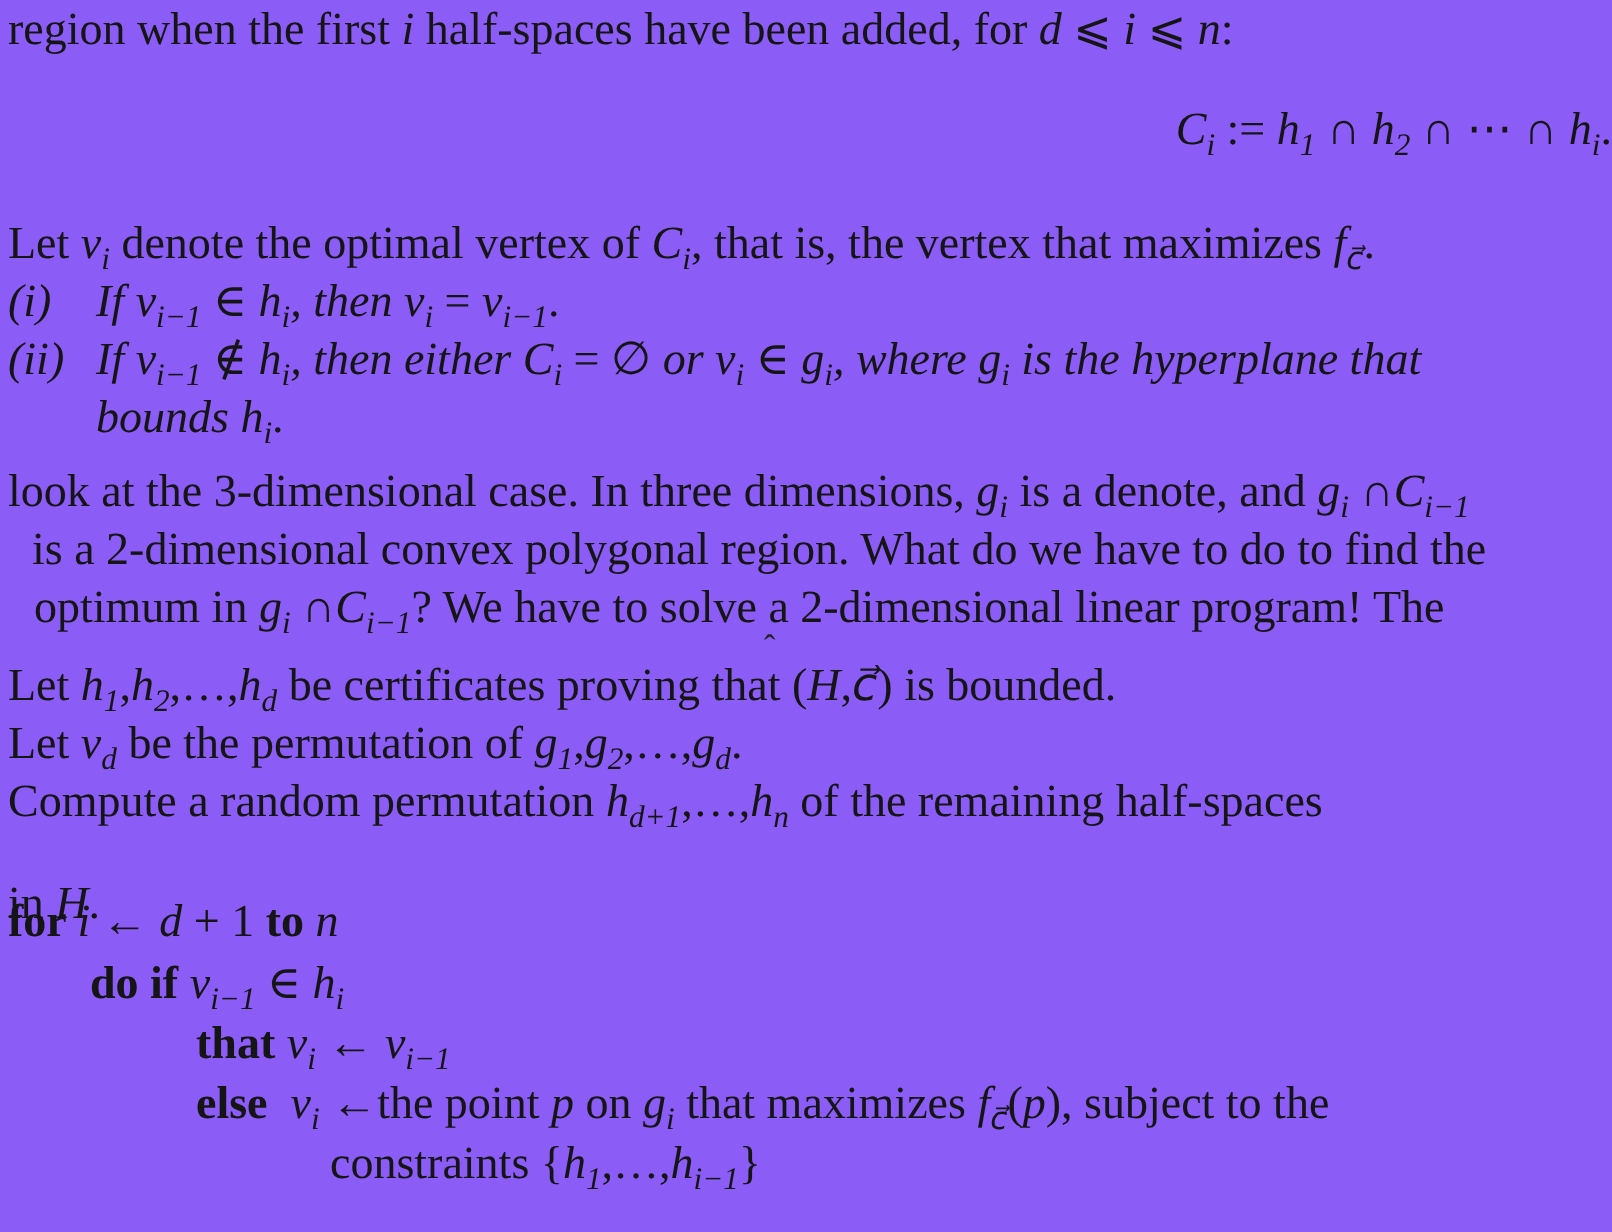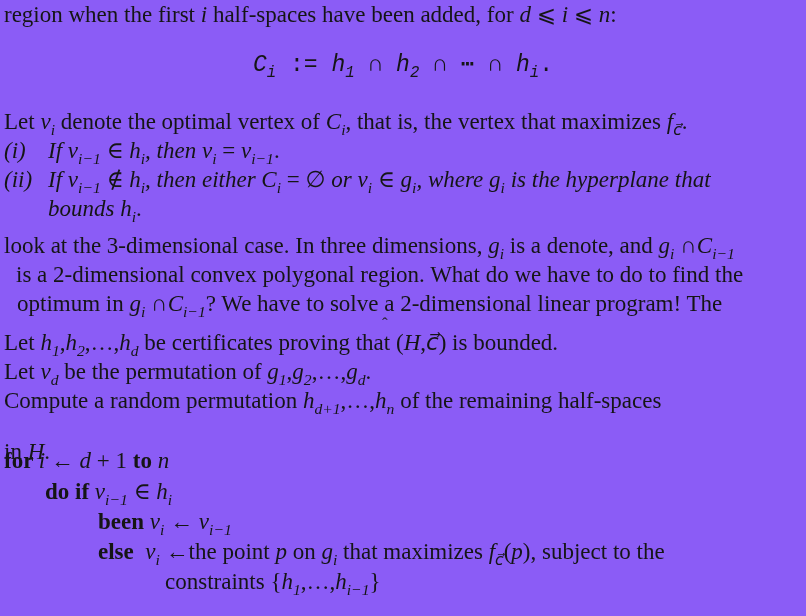--- a/index.html
+++ b/index.html
@@ -41,32 +41,32 @@
     font-size: 17px;
     color: #222;
   }
 </style>
 </head>
 <body>
 
 <div id="page">
   <div id="text-layer">
       <div class="line" style="top: 2px; left: 4px;"><span>region when the first </span><span class="it">i</span><span> half-spaces have been added, for </span><span class="it">d</span><span> ⩽ </span><span class="it">i</span><span> ⩽ </span><span class="it">n</span><span>:</span></div>
-      <div class="line" style="top: 52px; left: 0px; width: 100%; text-align: center; font-family: Liberation Mono, monospace;"><span class="it">C<sub><span class="it">i</span></sub></span><span> := </span><span class="it">h<sub><span>1</span></sub></span><span> ∩ </span><span class="it">h<sub><span>2</span></sub></span><span> ∩ ⋯ ∩ </span><span class="it">h<sub><span class="it">i</span></sub></span><span>.</span></div>
+      <div class="line" style="top: 52px; left: 0px; width: 100%; text-align: right;"><span class="it">C<sub><span class="it">i</span></sub></span><span> := </span><span class="it">h<sub><span>1</span></sub></span><span> ∩ </span><span class="it">h<sub><span>2</span></sub></span><span> ∩ ⋯ ∩ </span><span class="it">h<sub><span class="it">i</span></sub></span><span>.</span></div>
       <div class="line" style="top: 109px; left: 4px; text-align: center;"><span>Let </span><span class="it">v<sub><span class="it">i</span></sub></span><span> denote the optimal vertex of </span><span class="it">C<sub><span class="it">i</span></sub></span><span>, that is, the vertex that maximizes </span><span class="it">f<sub><span class="it">c⃗</span></sub></span><span>.</span></div>
       <div class="line" style="top: 138px; left: 4px;"><span class="item-label">(i)</span><span class="it">If </span><span class="it">v<sub><span class="it">i</span><span>−1</span></sub></span><span> ∈ </span><span class="it">h<sub><span class="it">i</span></sub></span><span class="it">, then </span><span class="it">v<sub><span class="it">i</span></sub></span><span> = </span><span class="it">v<sub><span class="it">i</span><span>−1</span></sub></span><span>.</span></div>
       <div class="line" style="top: 167px; left: 4px;"><span class="item-label">(ii)</span><span class="it">If </span><span class="it">v<sub><span class="it">i</span><span>−1</span></sub></span><span> ∉ </span><span class="it">h<sub><span class="it">i</span></sub></span><span class="it">, then either </span><span class="it">C<sub><span class="it">i</span></sub></span><span> = ∅ </span><span class="it">or </span><span class="it">v<sub><span class="it">i</span></sub></span><span> ∈ </span><span class="it">g<sub><span class="it">i</span></sub></span><span class="it">, where </span><span class="it">g<sub><span class="it">i</span></sub></span><span class="it"> is the hyperplane that</span></div>
       <div class="line" style="top: 196px; left: 48px;"><span class="it">bounds </span><span class="it">h<sub><span class="it">i</span></sub></span><span>.</span></div>
       <div class="line" style="top: 233px; left: 4px;"><span>look at the 3-dimensional case. In three dimensions, </span><span class="it">g<sub><span class="it">i</span></sub></span><span> is a denote, and </span><span class="it">g<sub><span class="it">i</span></sub></span><span> ∩</span><span class="it">C<sub><span class="it">i</span><span>−1</span></sub></span></div>
       <div class="line" style="top: 262px; left: 16px;"><span>is a 2-dimensional convex polygonal region. What do we have to do to find the</span></div>
       <div class="line" style="top: 291px; left: 17px; font-family: Liberation Serif, serif;"><span>optimum in </span><span class="it">g<sub><span class="it">i</span></sub></span><span> ∩</span><span class="it">C<sub><span class="it">i</span><span>−1</span></sub></span><span>? We have to solve a 2-dimensional linear program! The</span></div>
       <div class="line" style="top: 330px; left: 4px;"><span>Let </span><span class="it">h<sub><span>1</span></sub></span><span>,</span><span class="it">h<sub><span>2</span></sub></span><span>,…,</span><span class="it">h<sub><span class="it">d</span></sub></span><span> be certificates proving that (</span><span class="it">H</span><span>,</span><span class="it">c⃗</span><span>) is bounded.</span></div>
       <div class="line" style="top: 359px; left: 4px;"><span>Let </span><span class="it">v<sub><span class="it">d</span></sub></span><span> be the permutation of </span><span class="it">g<sub><span>1</span></sub></span><span>,</span><span class="it">g<sub><span>2</span></sub></span><span>,…,</span><span class="it">g<sub><span class="it">d</span></sub></span><span>.</span></div>
       <div class="line" style="top: 388px; left: 4px;"><span>Compute a random permutation </span><span class="it">h<sub><span class="it">d</span><span>+1</span></sub></span><span>,…,</span><span class="it">h<sub><span class="it">n</span></sub></span><span> of the remaining half-spaces</span></div>
       <div class="line" style="top: 439px; left: 4px; text-align: center;"><span>in </span><span class="it">H</span><span>.</span></div>
       <div class="line" style="top: 448px; left: 4px;"><span class="bf">for </span><span class="it">i</span><span> ← </span><span class="it">d</span><span> + 1 </span><span class="bf">to </span><span class="it">n</span></div>
       <div class="line" style="top: 479px; left: 45px;"><span class="bf">do if </span><span class="it">v<sub><span class="it">i</span><span>−1</span></sub></span><span> ∈ </span><span class="it">h<sub><span class="it">i</span></sub></span></div>
-      <div class="line" style="top: 509px; left: 98px;"><span class="bf">been </span><span class="it">v<sub><span class="it">i</span></sub></span><span> ← </span><span class="it">v<sub><span class="it">i</span><span>−1</span></sub></span></div>
+      <div class="line" style="top: 509px; left: 98px;"><span class="bf">that </span><span class="it">v<sub><span class="it">i</span></sub></span><span> ← </span><span class="it">v<sub><span class="it">i</span><span>−1</span></sub></span></div>
       <div class="line" style="top: 539px; left: 98px;"><span class="bf">else</span><span>  </span><span class="it">v<sub><span class="it">i</span></sub></span><span> ←the point </span><span class="it">p</span><span> on </span><span class="it">g<sub><span class="it">i</span></sub></span><span> that maximizes </span><span class="it">f<sub><span class="it">c⃗</span></sub></span><span>(</span><span class="it">p</span><span>), subject to the</span></div>
       <div class="line" style="top: 569px; left: 153px; margin-left: 12px;"><span>constraints {</span><span class="it">h<sub><span>1</span></sub></span><span>,…,</span><span class="it">h<sub><span class="it">i</span><span>−1</span></sub></span><span>}</span></div>
     </div>
   <span class="caret-artifact">ˆ</span>
 </div>
 
 </body></html>

